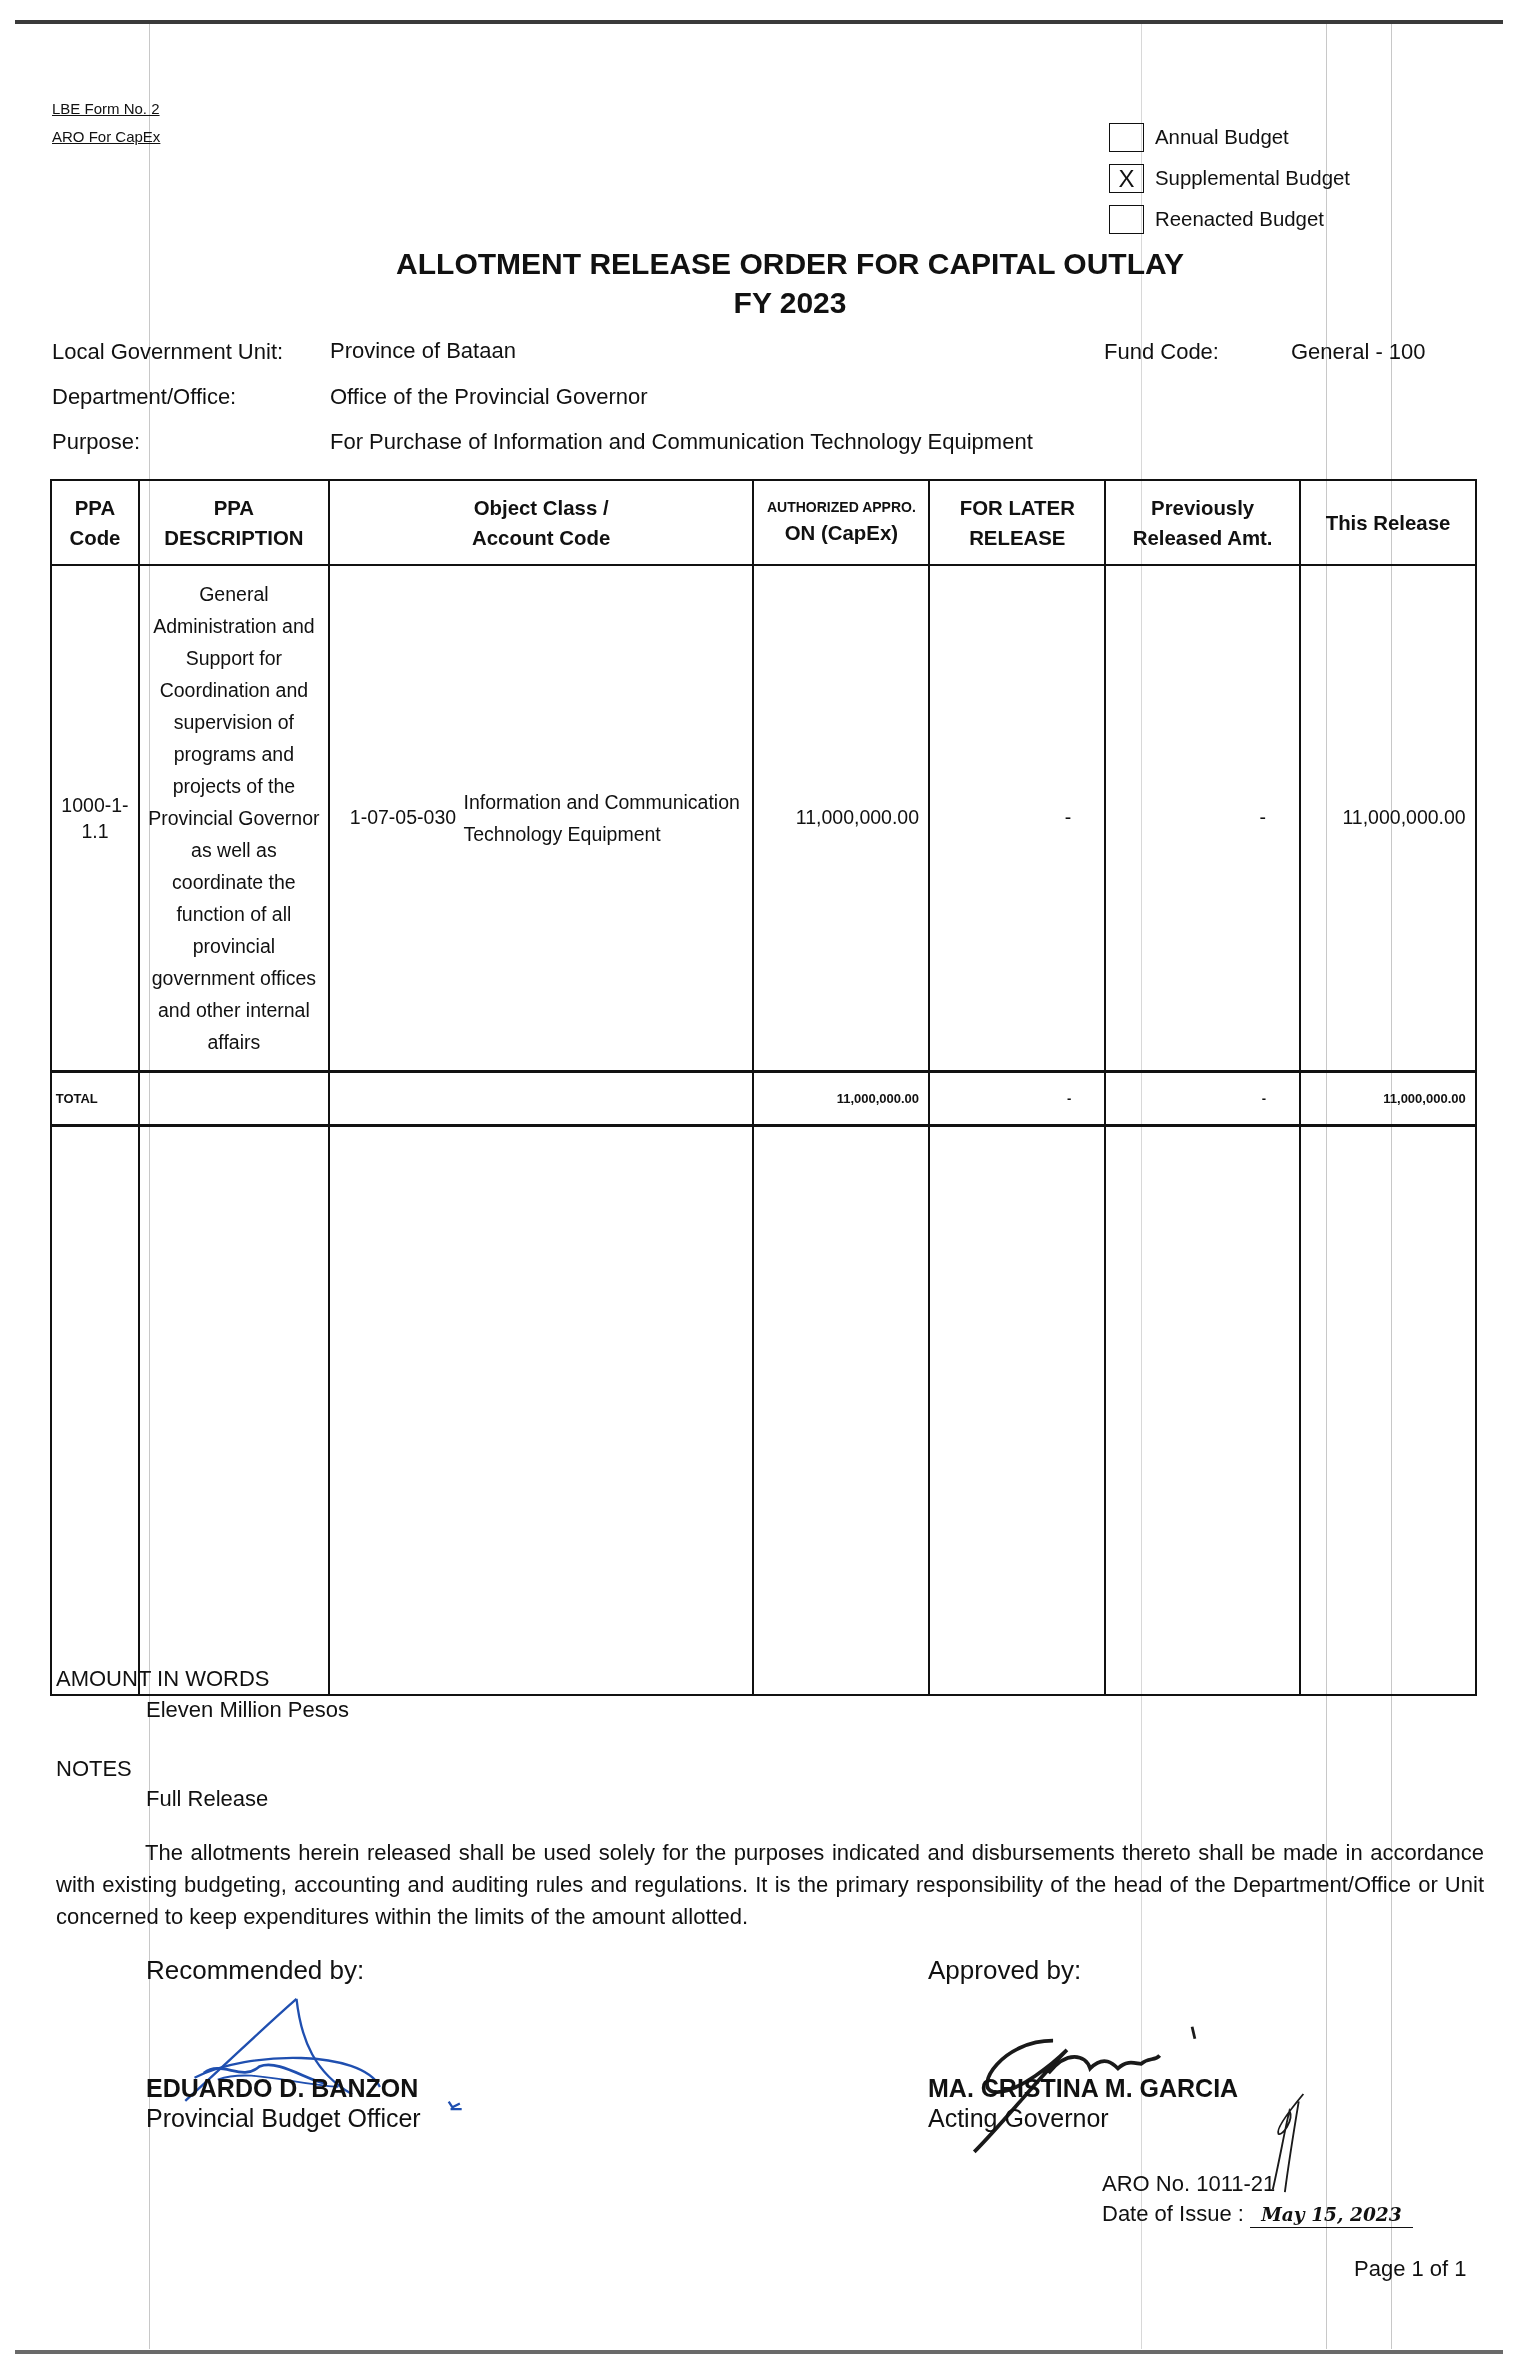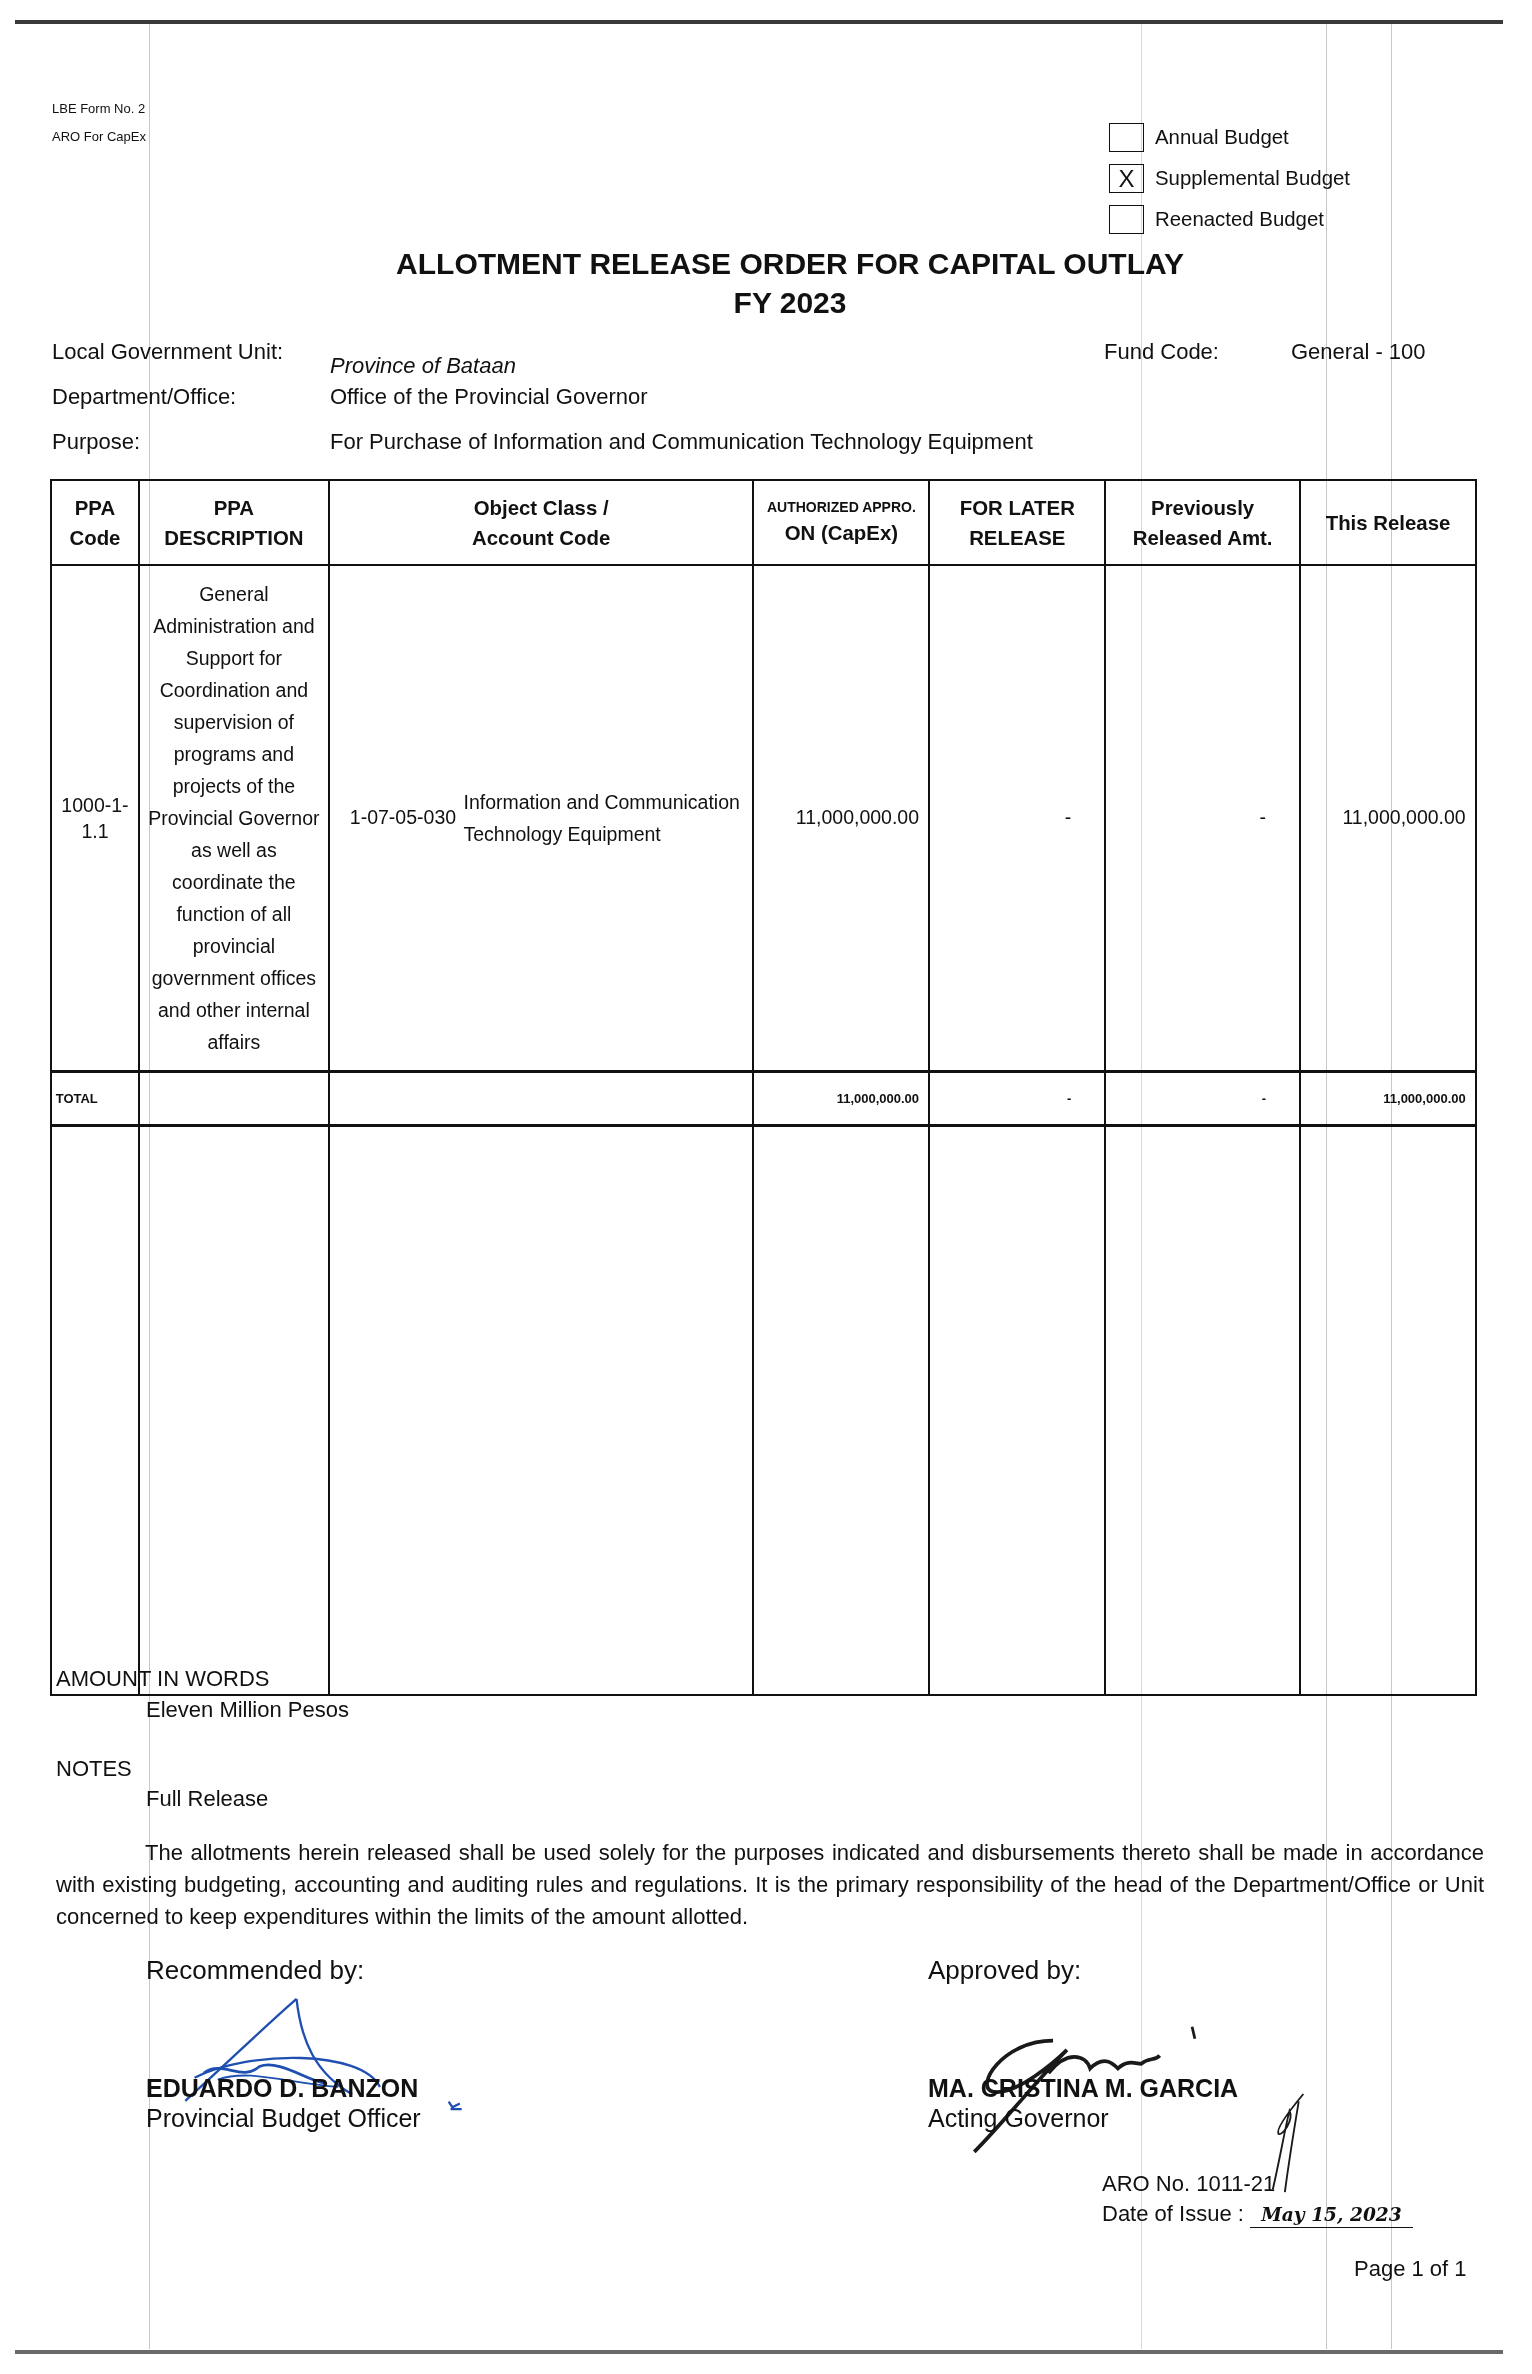--- a/index.html
+++ b/index.html
@@ -5,21 +5,21 @@
   * { box-sizing: border-box; margin: 0; padding: 0; }
   html, body { width: 1532px; height: 2375px; background: #ffffff; overflow: hidden; }
   body { position: relative; font-family: "Liberation Sans", sans-serif; color: #111; }
 
   .page-border-top { position: absolute; left: 15px; top: 20.4px; width: 1488px; height: 3.7px; background: #3a3a3a; }
   .page-border-bottom { position: absolute; left: 15px; top: 2350px; width: 1488px; height: 3.7px; background: #6a6a6a; }
   .scan-line { position: absolute; width: 0.9px; background: #c8c8c8; }
 
   .abs { position: absolute; white-space: nowrap; }
 
-  .form-no { left: 52px; top: 95px; font-size: 13px; line-height: 28px; }
+  .form-no { left: 52px; top: 95px; font-size: 15px; line-height: 28px; text-decoration: underline; }
 
   .budget-opts { left: 1109px; top: 117px; }
   .budget-opt { display: flex; align-items: center; height: 41px; }
   .cbox { width: 35px; height: 29px; border: 1.9px solid #111; display: flex; align-items: center; justify-content: center; font-size: 24px; margin-right: 11px; }
   .cbox-label { font-size: 20.4px; }
 
   .title { left: 0; width: 1532px; text-align: center; font-weight: bold; margin-left: 24px; }
   .title-main { top: 247px; font-size: 30px; padding-left: 0; }
   .title-fy { top: 286px; font-size: 30px; }
   .title-main span, .title-fy span { display: inline-block; }
@@ -91,21 +91,21 @@
   <div class="budget-opt">
     <div class="cbox"></div>
     <span class="cbox-label">Reenacted Budget</span>
   </div>
 </div>
 
 <div class="abs title title-main"><span>ALLOTMENT RELEASE ORDER FOR CAPITAL OUTLAY</span></div>
 <div class="abs title title-fy"><span>FY 2023</span></div>
 
 <div class="abs meta-label" style="top:339px;">Local Government Unit:</div>
-<div class="abs meta-value" style="top:353px;font-style:italic;">Province of Bataan</div>
+<div class="abs meta-value" style="top:338px;">Province of Bataan</div>
 <div class="abs fund-label" style="top:339px;">Fund Code:</div>
 <div class="abs fund-value" style="top:339px;">General - 100</div>
 
 <div class="abs meta-label" style="top:384px;">Department/Office:</div>
 <div class="abs meta-value" style="top:384px;">Office of the Provincial Governor</div>
 
 <div class="abs meta-label" style="top:429px;">Purpose:</div>
 <div class="abs meta-value" style="top:429px;">For Purchase of Information and Communication Technology Equipment</div>
 
 <table class="aro">

